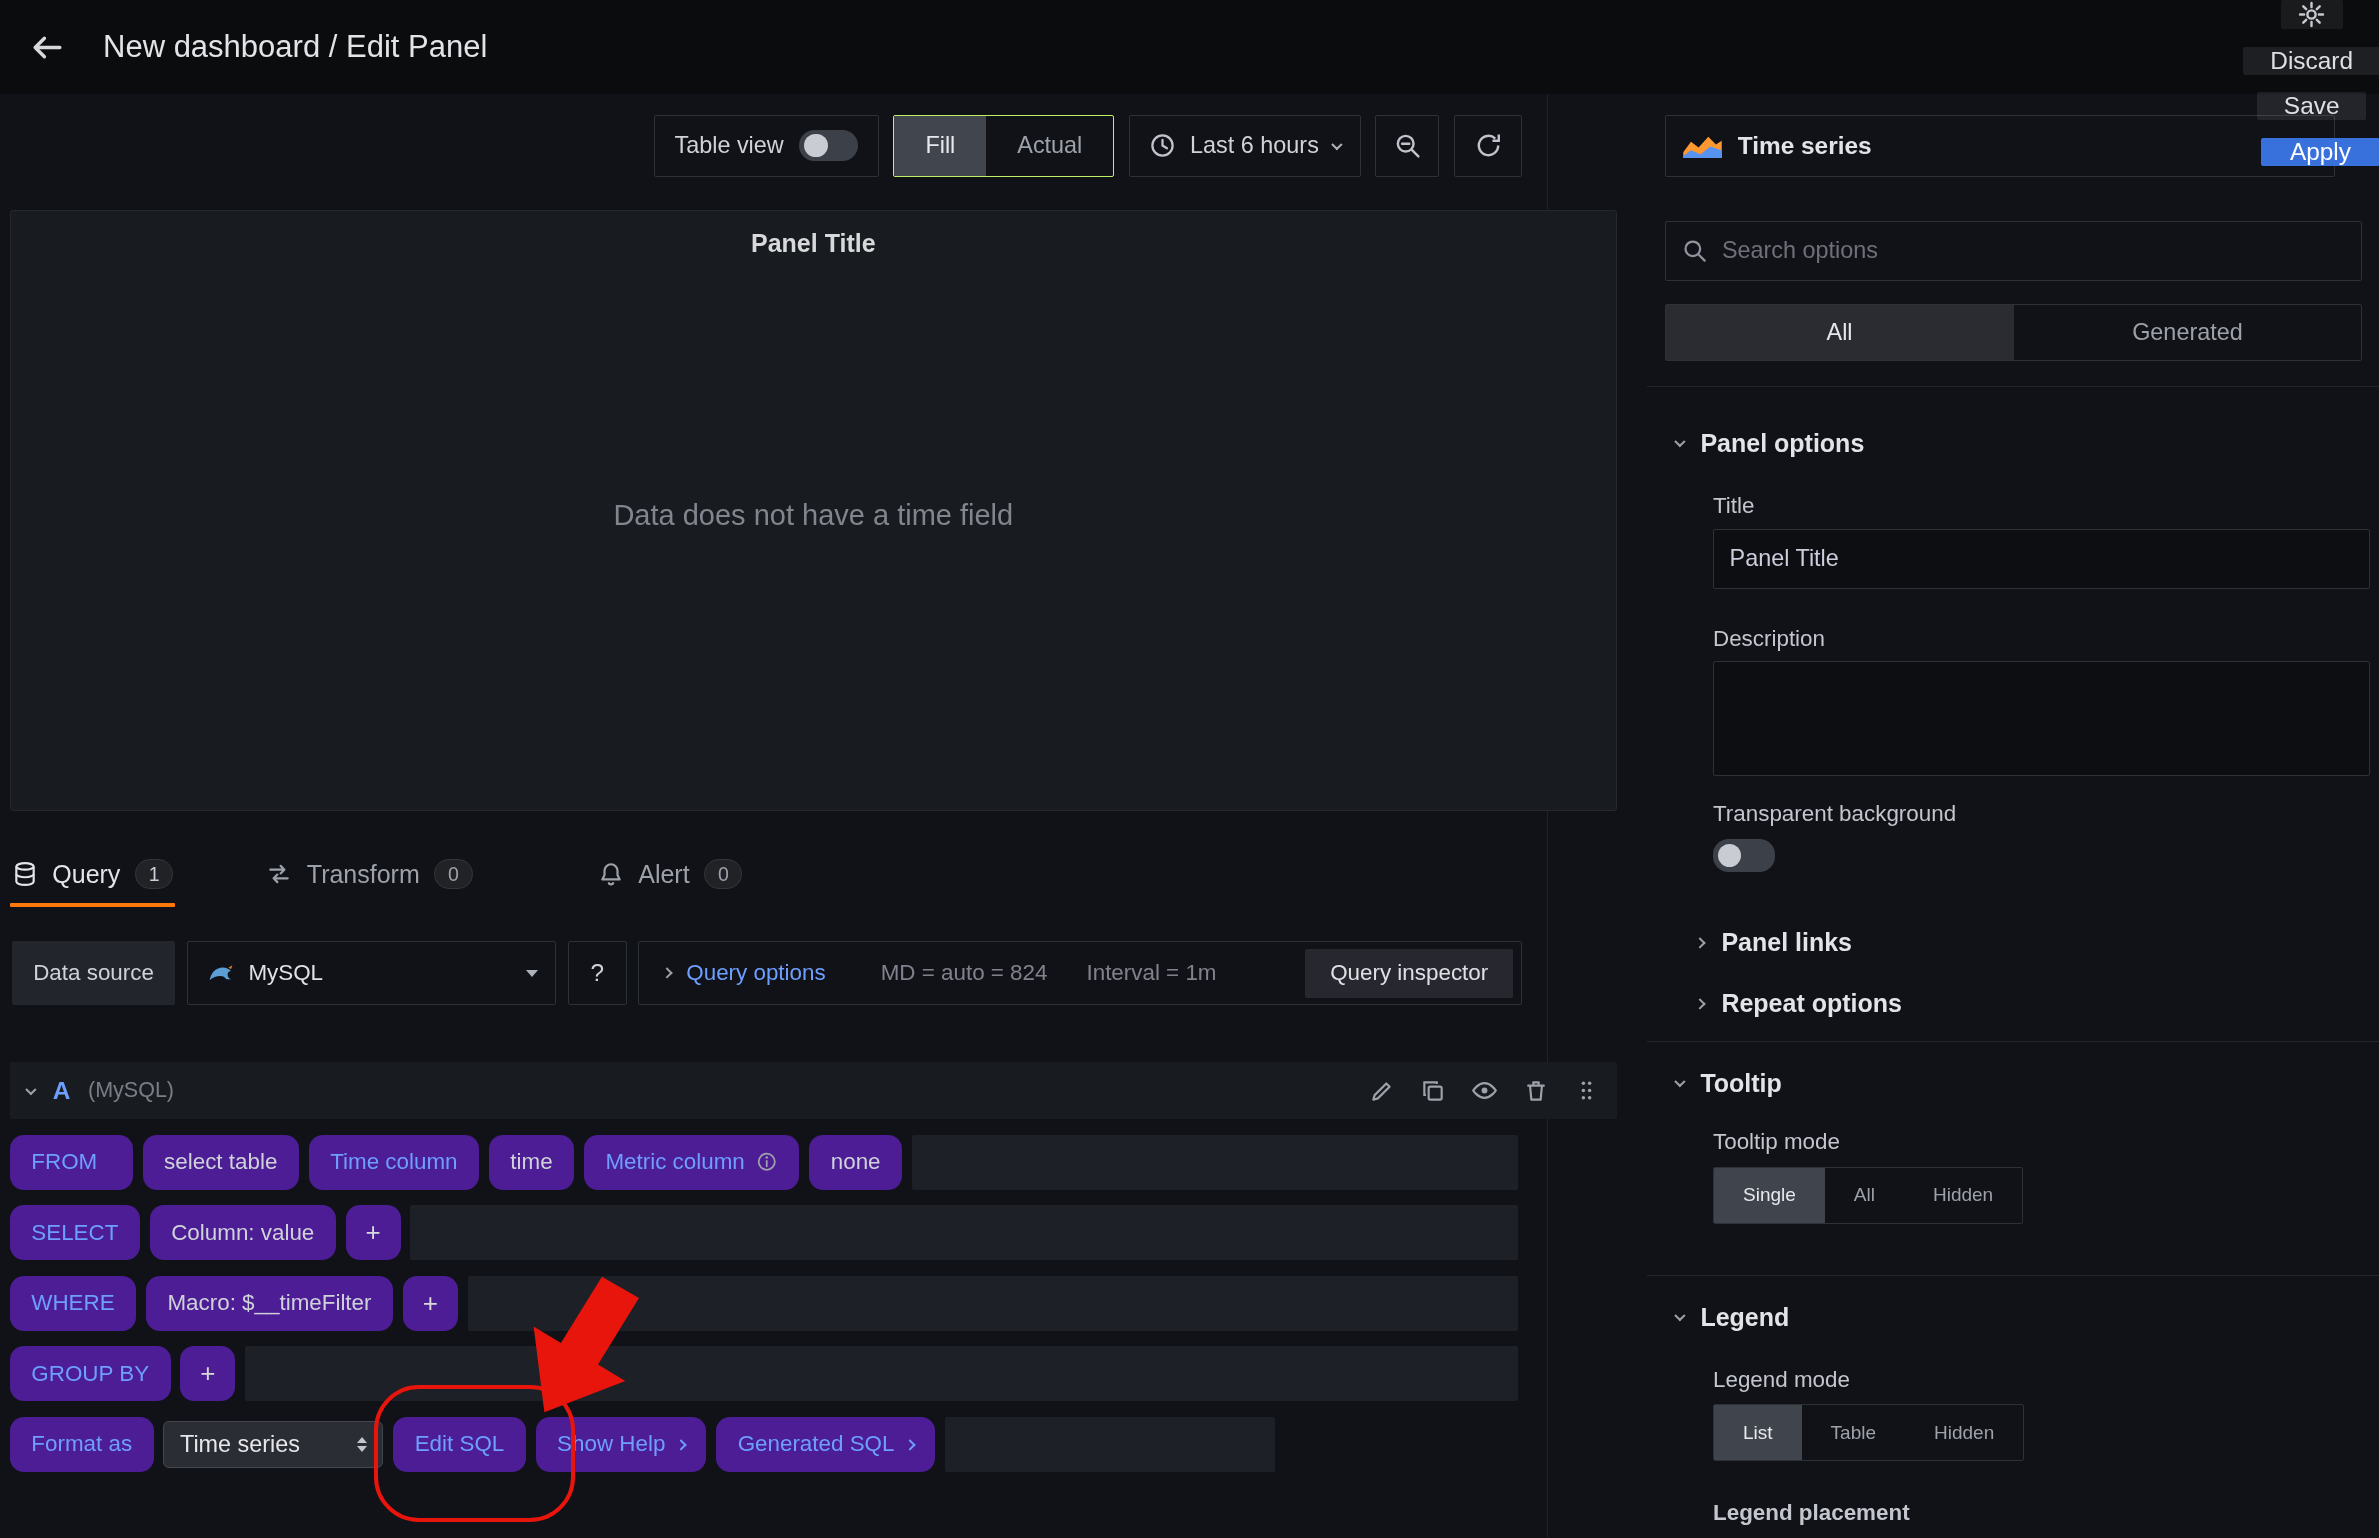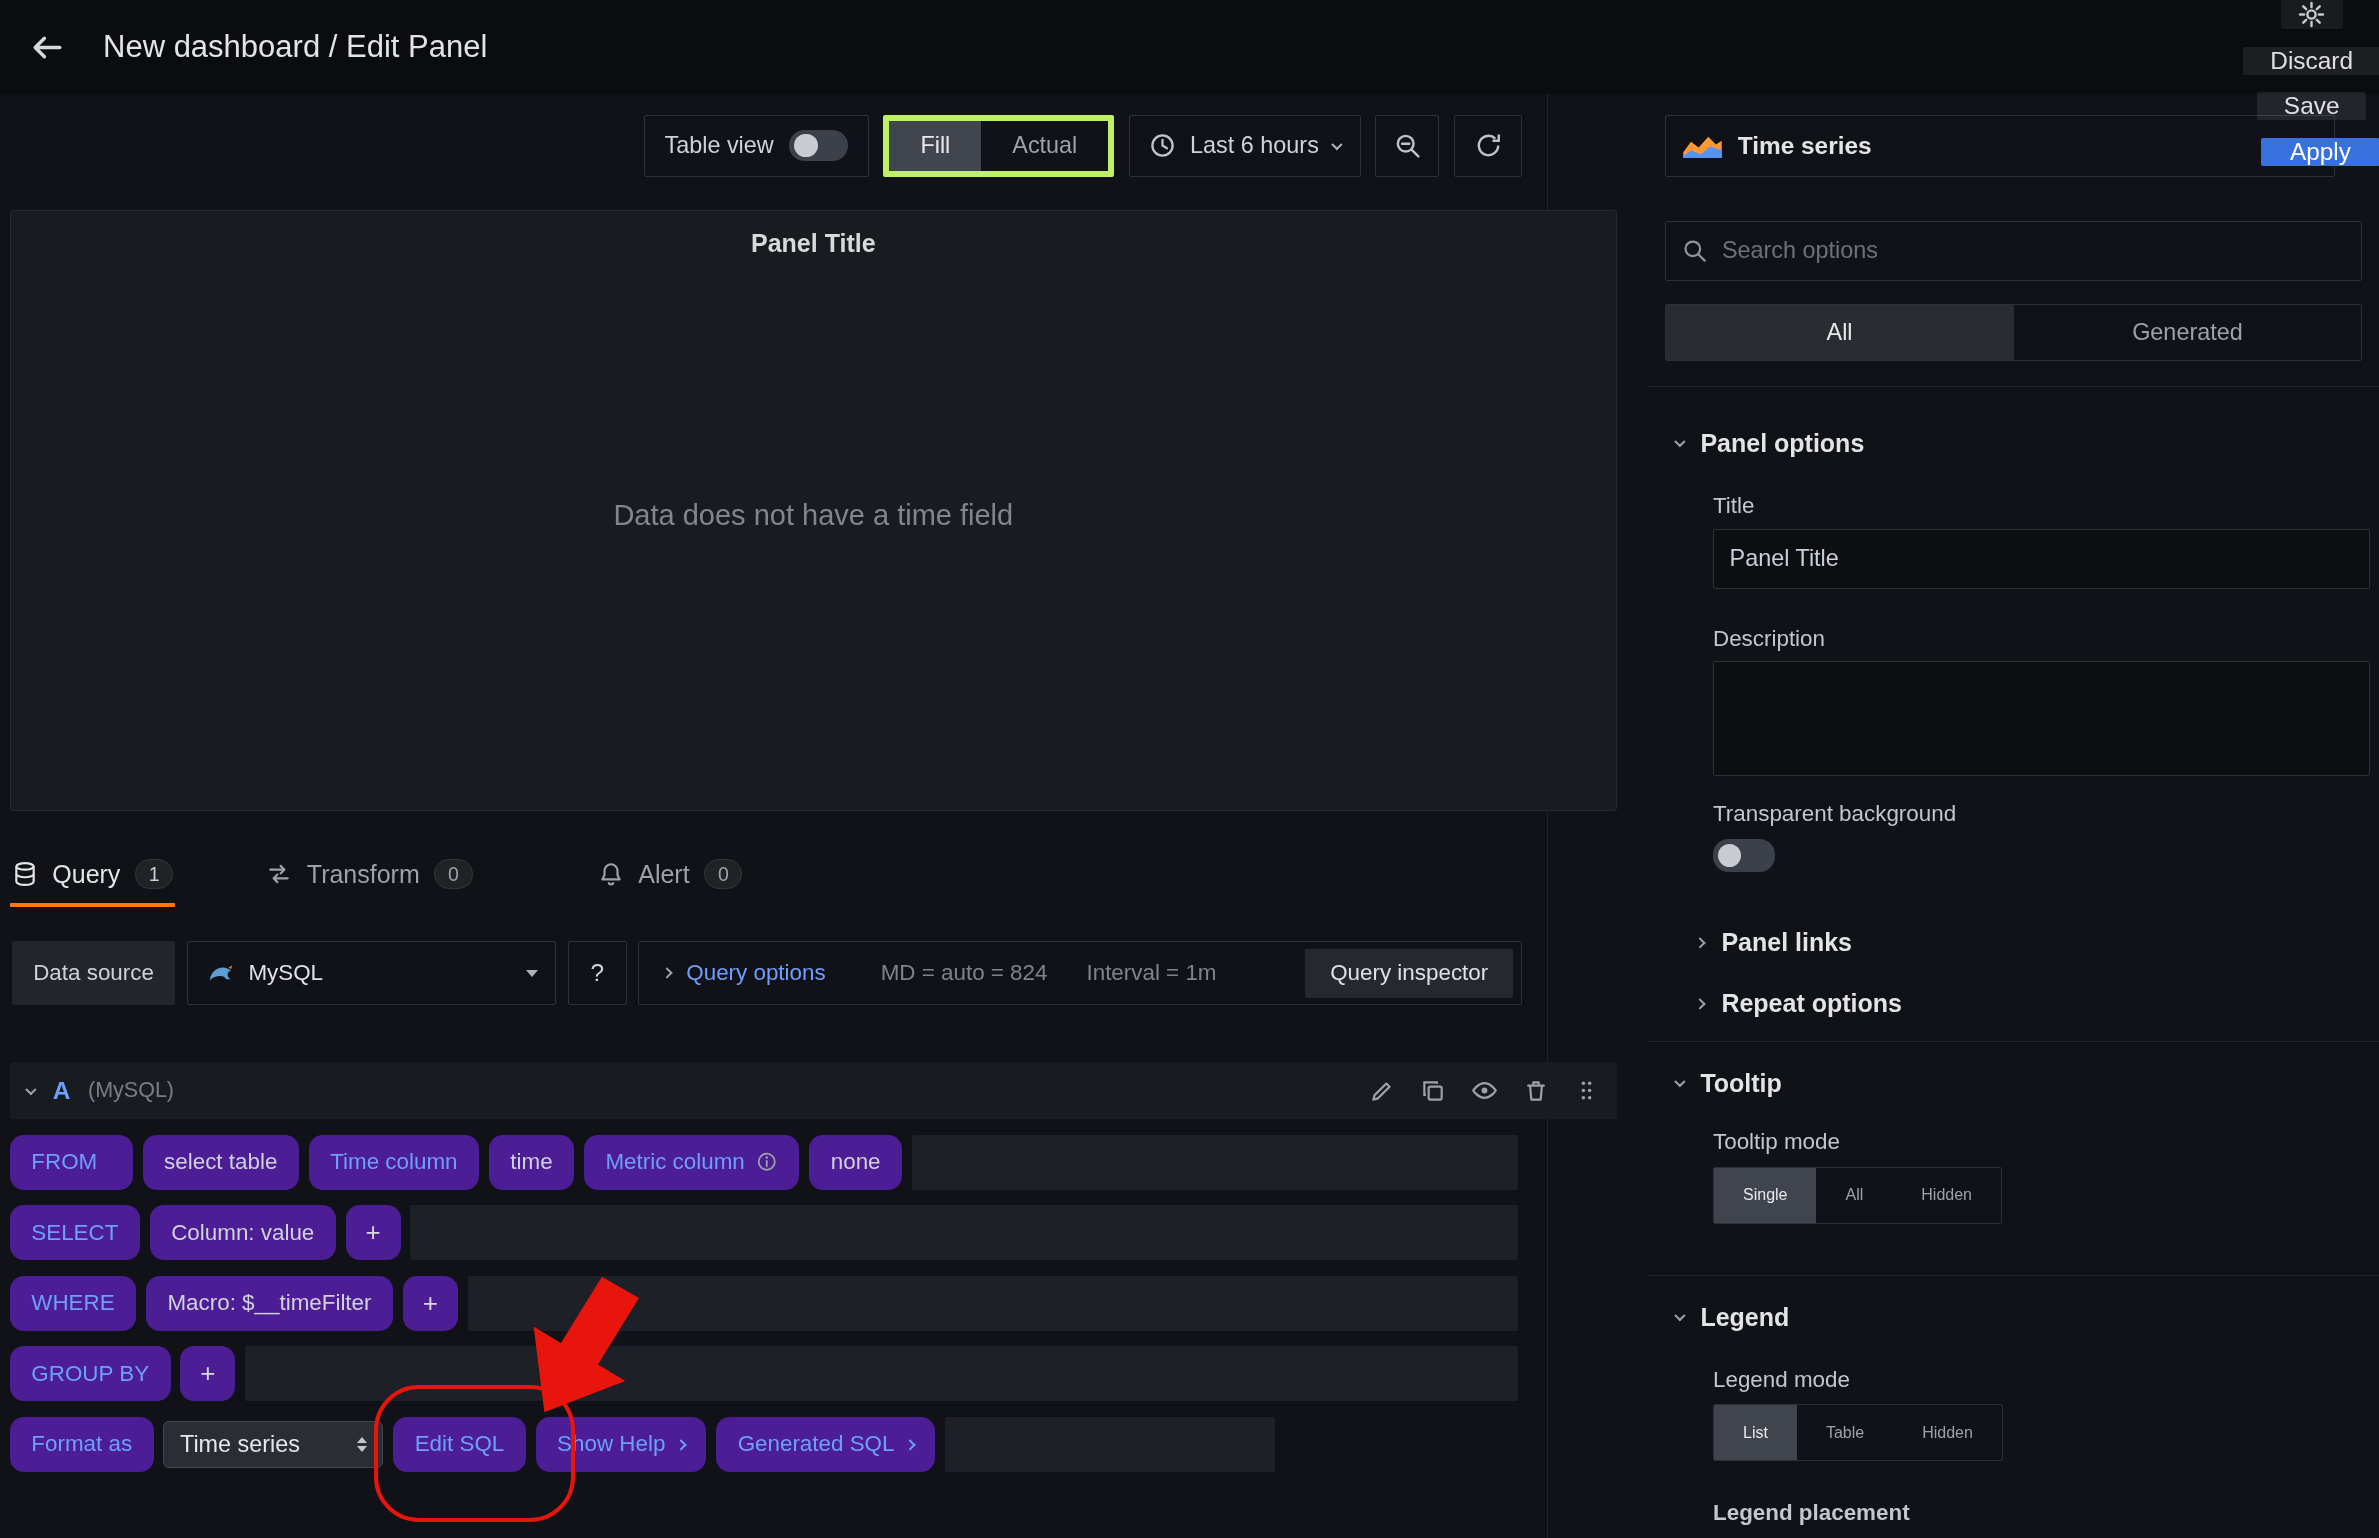--- a/index.html
+++ b/index.html
@@ -19,21 +19,21 @@
   .icon-btn { width: 62px; height: 60px; border-radius: 2px; background: rgba(204,204,220,0.08); display: flex; align-items: center; justify-content: center; color: #c7c9d1; cursor: pointer; }
   .btn { height: 60px; border-radius: 2px; background: rgba(204,204,220,0.10); color: #dfe0e6; font-size: 24.4px; font-weight: 500; display: flex; align-items: center; padding: 0 27px; cursor: pointer; }
   .btn.primary { background: #3871dc; color: #ffffff; padding: 0 29px; margin-right: -17.6px; }
 
   
   .main { position: absolute; top: 94px; left: 0; width: 1548px; bottom: 0; border-right: 1px solid #202226; }
 
   .preview-toolbar { position: absolute; top: 20.5px; right: 25px; display: flex; align-items: center; gap: 14.6px; }
   .tb-box { height: 62px; border: 1px solid #2c3235; border-radius: 2px; display: flex; align-items: center; background: #111217; padding: 0 19.5px; font-size: 23.4px; font-weight: 500; color: #d0d2da; gap: 15.6px; }
   .tb-square { width: 64px; height: 62px; border: 1px solid #2c3235; border-radius: 2px; display: flex; align-items: center; justify-content: center; color: #c0c3cb; cursor: pointer; }
-  .seg-wrap { height: 62px; border: 6px solid #bef264; border-radius: 2px; display: flex; align-items: stretch; overflow: hidden; }
+  .seg-wrap { height: 62px; border: 1px solid #bef264; border-radius: 2px; display: flex; align-items: stretch; overflow: hidden; }
   .seg { display: flex; align-items: center; padding: 0 31px; font-size: 23.4px; font-weight: 500; color: #9da1aa; cursor: pointer; }
   .seg.active { background: #41454e; color: #e8e9ec; }
 
   .toggle { width: 59px; height: 31px; border-radius: 15.6px; background: #3c4049; position: relative; display: inline-block; cursor: pointer; flex: none; }
   .toggle .knob { position: absolute; left: 4.9px; top: 3.9px; width: 23.4px; height: 23.4px; border-radius: 50%; background: #c9ccd3; }
   .toggle.lg { width: 62px; height: 33px; }
   .toggle.lg .knob { top: 4.9px; }
 
   .panel-preview { position: absolute; left: 9.8px; top: 116px; width: 1607px; height: 601px; background: #181b1f; border: 1px solid #25282e; border-radius: 2.9px; }
   .panel-title { position: absolute; top: 17.6px; left: 0; right: 0; text-align: center; font-size: 25px; font-weight: 700; color: #d8d9da; }
@@ -99,21 +99,21 @@
   .opt-tab.active { background: rgba(204,204,220,0.14); color: #e6e7ea; }
   .divider { border-top: 1px solid #22252b; }
   .section-h { display: flex; align-items: center; gap: 16.6px; font-size: 25px; font-weight: 600; color: #e3e4e8; cursor: pointer; }
   .section-h .chev { color: #9da1aa; }
   .field-label { font-size: 22.4px; color: #c3c6ce; }
   .text-input { height: 60px; width: 657px; background: #0d0e12; border: 1px solid #2c3235; border-radius: 2px; color: #ccccdc; font-size: 23.4px; padding: 0 15.6px; font-family: inherit; display: block; outline: none; }
   textarea.text-input { height: 115px; resize: none; padding-top: 11.7px; }
   .collapse-row { display: flex; align-items: center; gap: 17.6px; height: 55px; padding-left: 49px; font-size: 25px; font-weight: 600; color: #e3e4e8; cursor: pointer; }
   .collapse-row .chev { color: #9da1aa; }
   .radio-group { display: inline-flex; height: 57px; border: 1px solid #2c3235; border-radius: 2px; overflow: hidden; }
-  .radio-opt { display: flex; align-items: center; padding: 0 29px; font-size: 16px; font-weight: 500; color: #9da1aa; cursor: pointer; }
+  .radio-opt { display: flex; align-items: center; padding: 0 29px; font-size: 19px; font-weight: 500; color: #9da1aa; cursor: pointer; }
   .radio-opt.active { background: #40444c; color: #e8e9ec; }
 
   
   .annotation-circle { position: absolute; left: 374px; top: 1385px; width: 201px; height: 137px; border: 4.9px solid #e8150d; border-radius: 45px; z-index: 40; pointer-events: none; }
   .annotation-arrow { position: absolute; left: 0; top: 0; width: 2380px; height: 1539px; z-index: 41; pointer-events: none; }
 </style>
 </head>
 <body>
 
 <div class="app">

